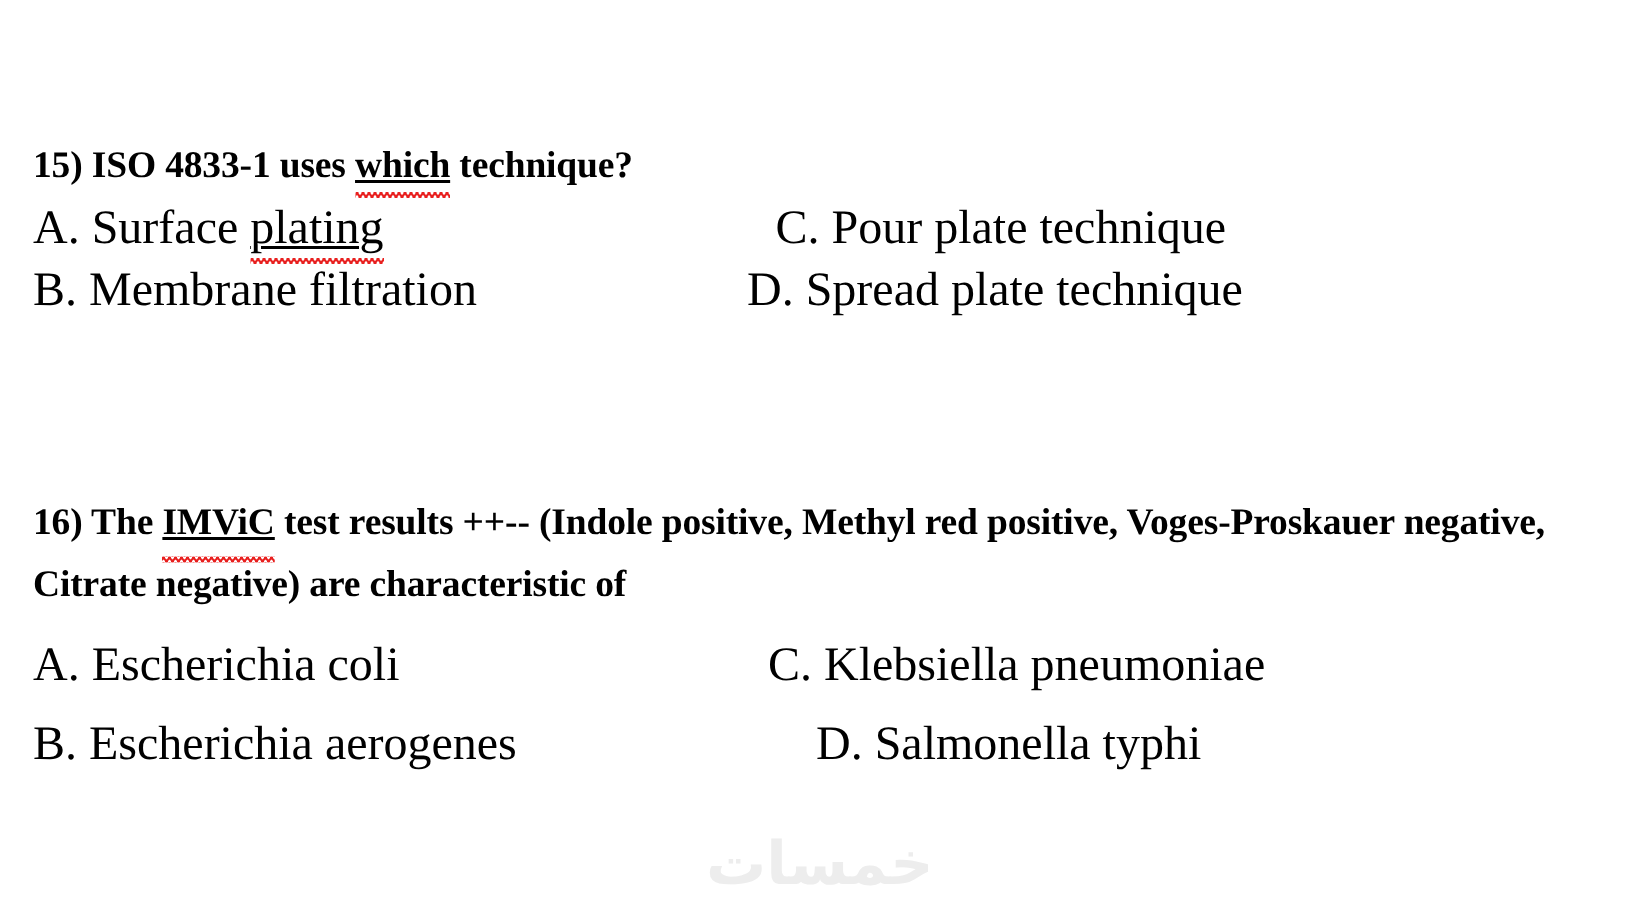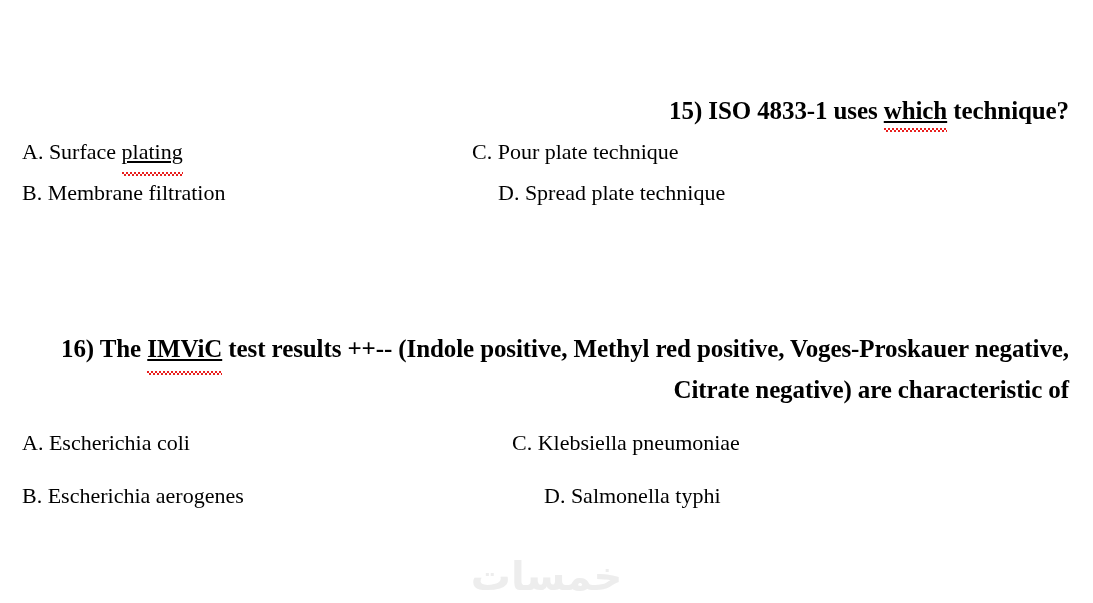--- a/index.html
+++ b/index.html
@@ -21,21 +21,20 @@
   .page {
     position: absolute;
     inset: 0;
   }
 
   
   .q-block {
     position: absolute;
     left: 0;
     width: 1093px;
-    text-align: right;
   }
   #question-15-block { top: 96px; }
   #question-16-block { top: 328px; }
 
   .q-heading {
     font-weight: bold;
     font-size: 25px;
     line-height: 41px;
     padding-left: 22px;
     padding-right: 24px;
@@ -78,32 +77,32 @@
   .options {
     position: relative;
     width: 1093px;
   }
   .opt-row {
     position: relative;
     height: 41px;
   }
   .opt {
     position: absolute;
-    font-size: 22px;
+    font-size: 32px;
     line-height: 41px;
     font-weight: normal;
     white-space: nowrap;
   }
 
   
   #question-15-block .options { margin-top: 5px; }
   #question-15-block .opt-row { height: 41px; }
   #question-15-block .opt-a { left: 22px; }
   #question-15-block .opt-b { left: 22px; }
-  #question-15-block .opt-c { left: 472px; }
+  #question-15-block .opt-c { left: 517px; }
   #question-15-block .opt-d { left: 498px; }
 
   
   #question-16-block .options { margin-top: 12px; }
   #question-16-block .opt-row { height: 53px; }
   #question-16-block .opt-a { left: 22px; }
   #question-16-block .opt-b { left: 22px; }
   #question-16-block .opt-c { left: 512px; }
   #question-16-block .opt-d { left: 516px; margin-left: 28px; }
 

